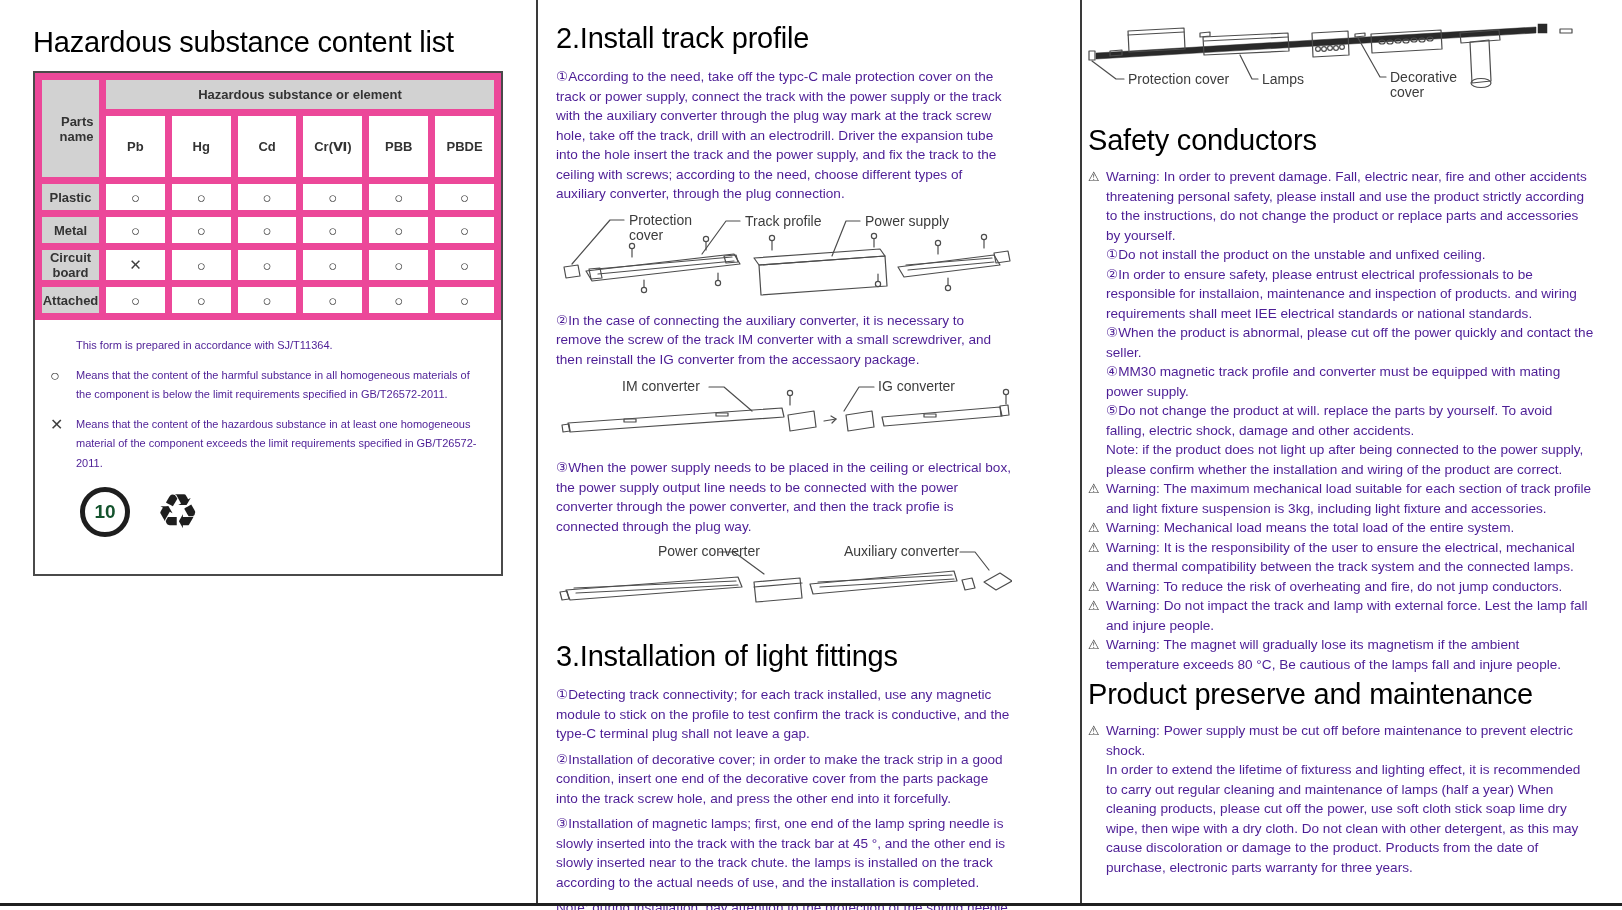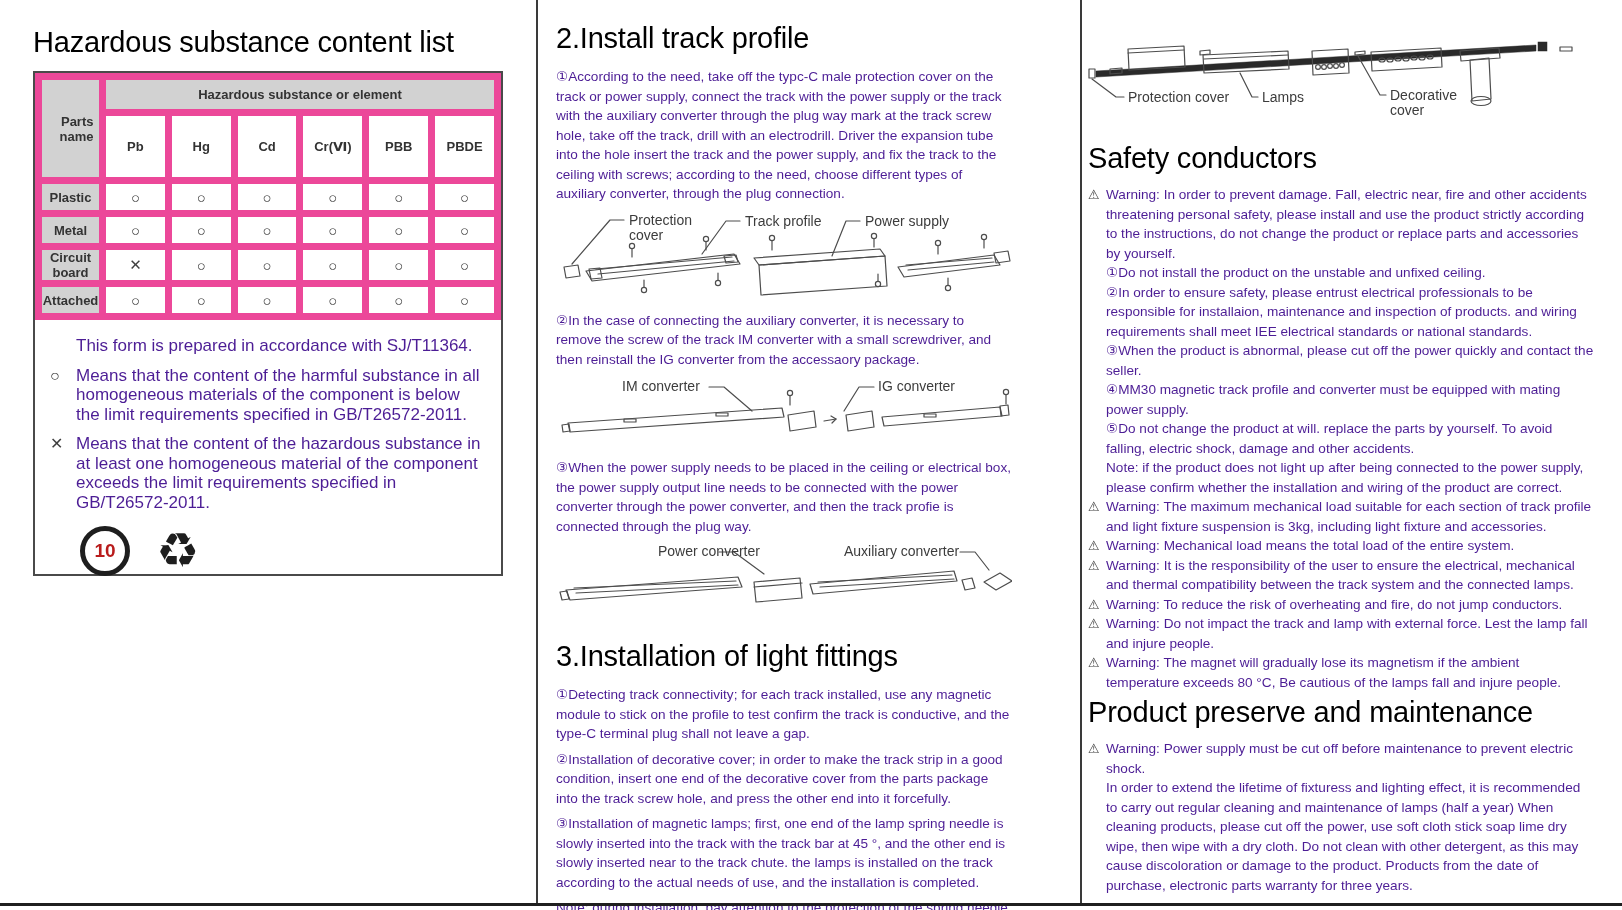--- a/index.html
+++ b/index.html
@@ -28,42 +28,42 @@
   col.partcol { width:64px; }
   tr.hrow1 { height:36px; }
   tr.hrow2 { height:68px; }
   tr.drow  { height:33px; }
   .mark { font-size:15px; color:#3f3f3f; }
   .parts-head { display:inline-block; width:46px; line-height:15px;text-align:right; }
 
   .notes { padding:16px 16px 0 15px; }
   .nrow { display:flex; margin-bottom:10px; }
   .nbullet { width:26px; flex:none; font-size:16px; line-height:19px; color:#3f3f3f; }
-  .ntext { font-size:17px; line-height:19.5px; }
+  .ntext { font-size:11px; line-height:19.5px; }
   .eco-row { display:flex; align-items:center; gap:26px; margin:14px 0 0 30px; }
   .epup {
     width:40px; height:40px; border-radius:50%; border:5px solid #1e1e1e;
     display:flex; align-items:center; justify-content:center;
-    font-size:19px; font-weight:bold; color:#b91c1c;
+    font-size:19px; font-weight:bold; color:#14532d;
   }
   .recycle { font-size:48px; line-height:1; color:#1e1e1e; }
 
   
   #col-mid { position:absolute; left:556px; top:22px; width:456px; }
   #col-mid h2 { margin-bottom:12px; }
   .step { margin-bottom:6px; }
   .diagram { display:block; margin:3px 0 9px 0; }
   .diagram text { font-size:14px; fill:#3c3c3c; }
   .lineart { fill:none; stroke:#4d4d4d; stroke-width:1.2; stroke-linejoin:round; stroke-linecap:round; }
   .lineart-dark { fill:#2a2a2a; stroke:#2a2a2a; stroke-width:0.5; }
   .lineart-fill { fill:#ffffff; stroke:#4d4d4d; stroke-width:1.2; stroke-linejoin:round; }
   #sec3-heading { margin-top:32px; }
 
   
-  #col-right { position:absolute; left:1088px; top:22px; width:506px; }
+  #col-right { position:absolute; left:1088px; top:4px; width:506px; }
   #col-right h2 { margin:4px 0 10px 0; }
   .wrow { display:flex; align-items:flex-start; }
   .wicon { width:18px; flex:none; font-size:13px; line-height:19.5px; color:#3a3a3a; }
   .wtext { flex:1; }
   #maint-heading { margin-top:20px; }
 </style>
 </head>
 <body>
 
 <div class="page">

